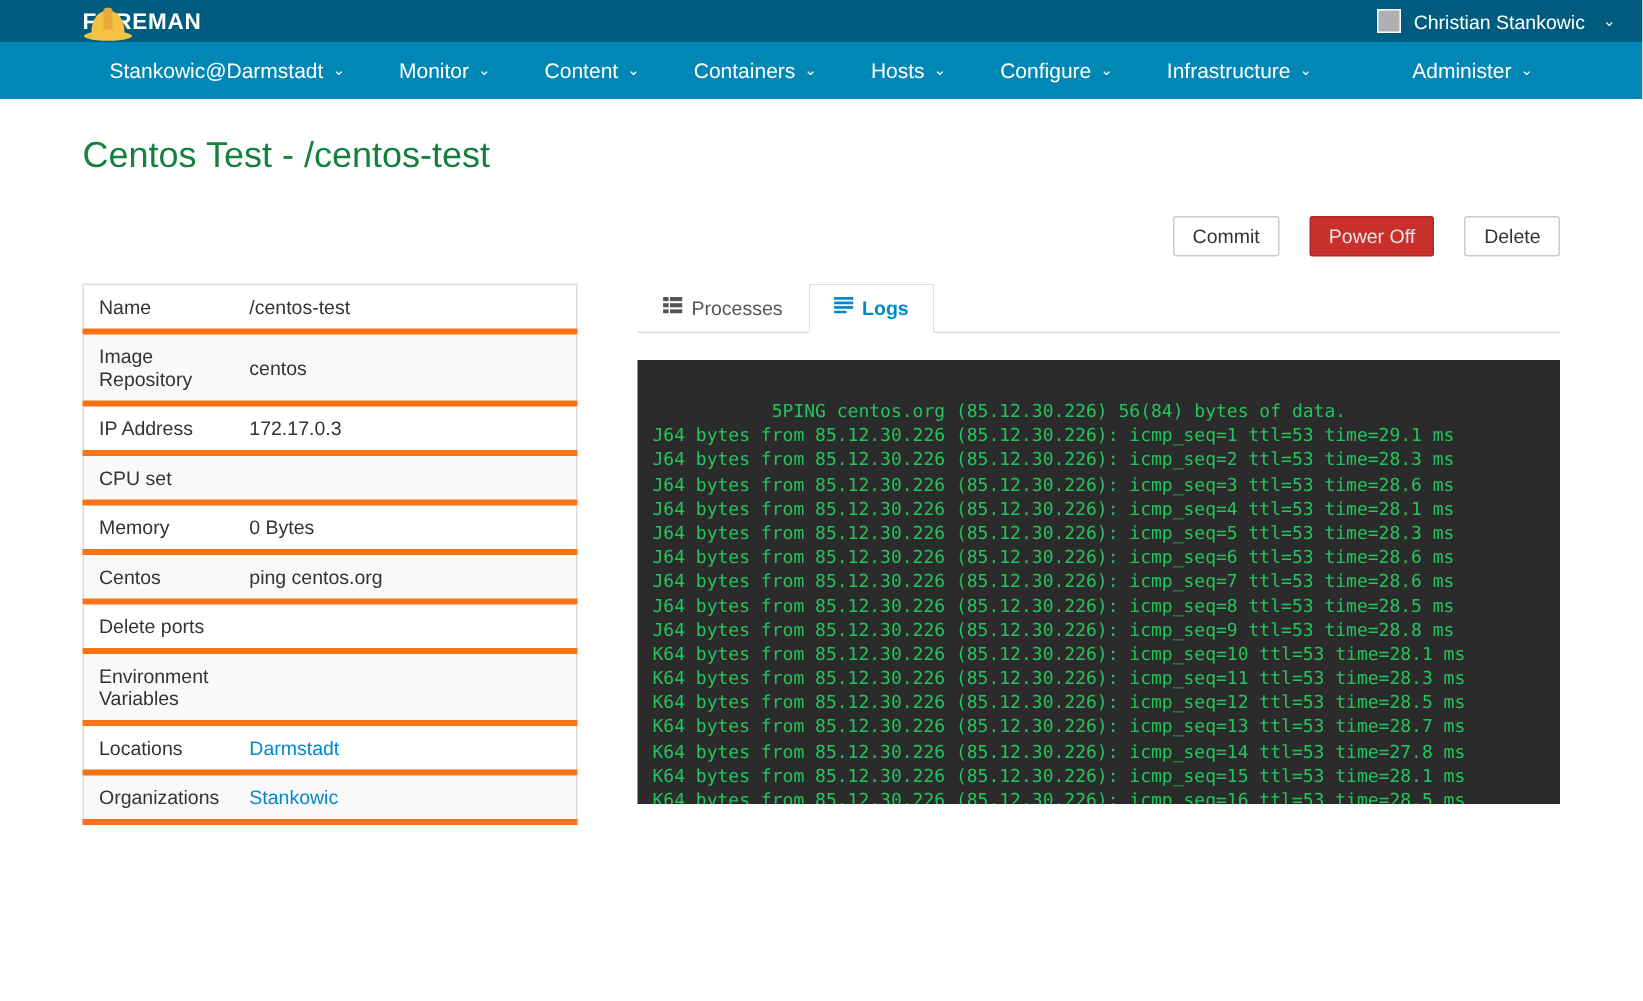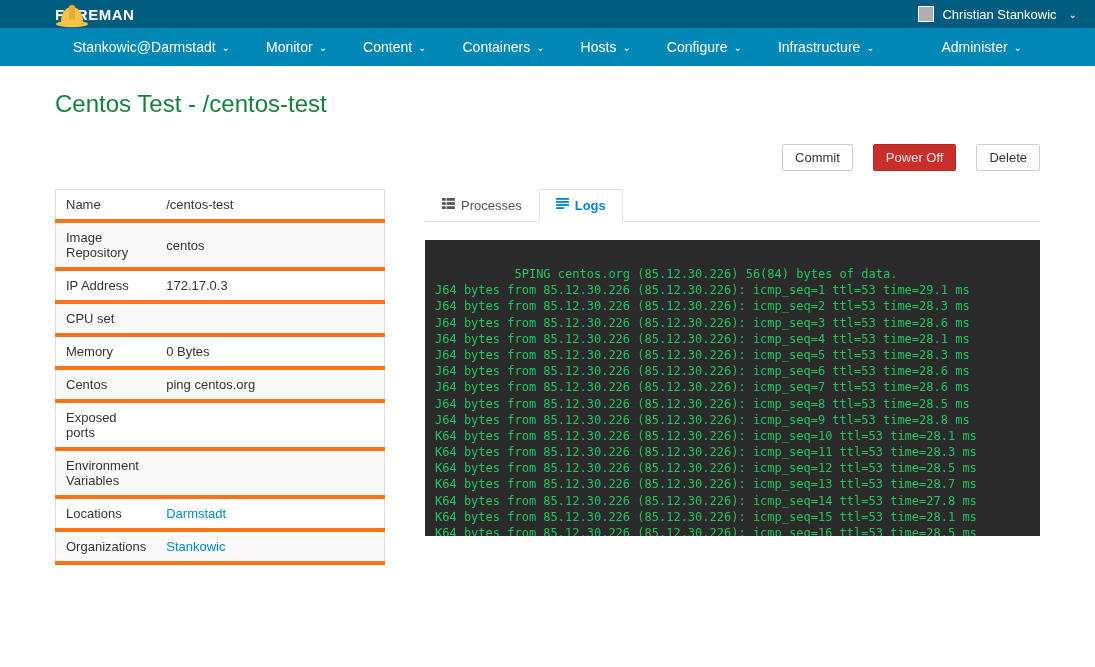--- a/index.html
+++ b/index.html
@@ -127,21 +127,21 @@
             </tr>
             <tr>
               <td class="key">Memory</td>
               <td class="val">0 Bytes</td>
             </tr>
             <tr>
               <td class="key">Centos</td>
               <td class="val">ping centos.org</td>
             </tr>
             <tr>
-              <td class="key">Exposed ports</td>
+              <td class="key">Delete ports</td>
               <td class="val"></td>
             </tr>
             <tr>
               <td class="key">Environment Variables</td>
               <td class="val"></td>
             </tr>
             <tr>
               <td class="key">Locations</td>
               <td class="val"><a href="#">Darmstadt</a></td>
             </tr>

